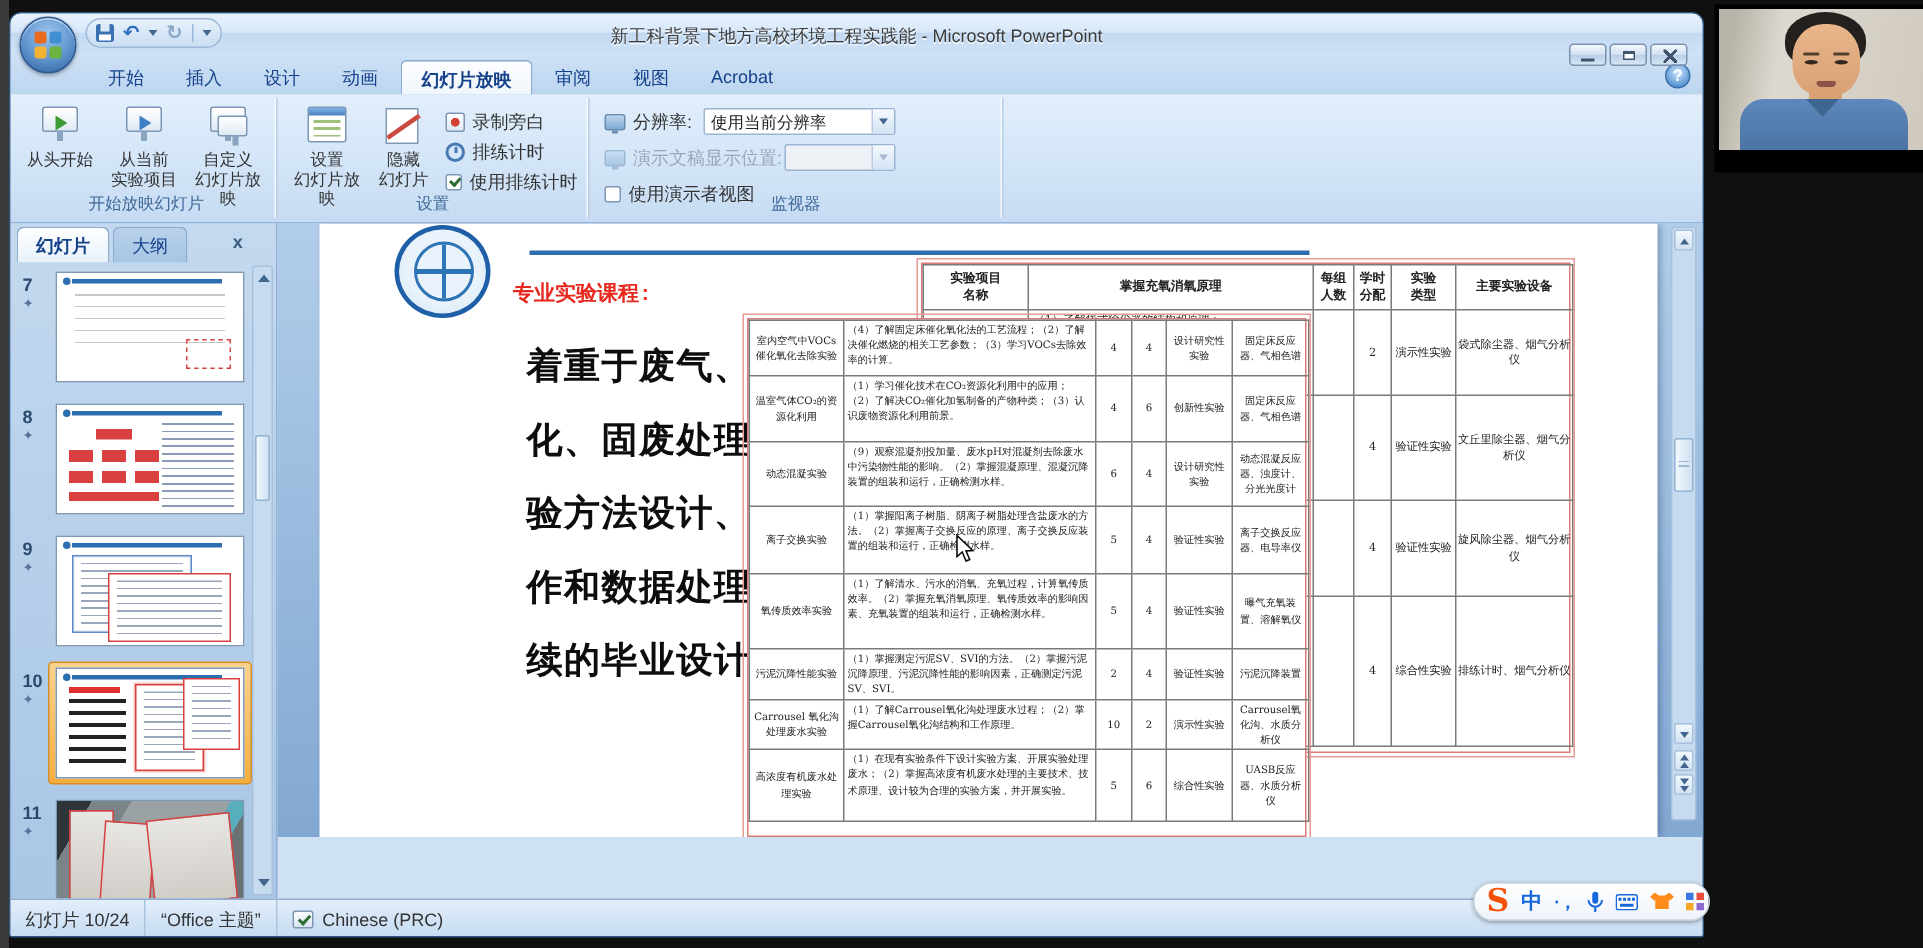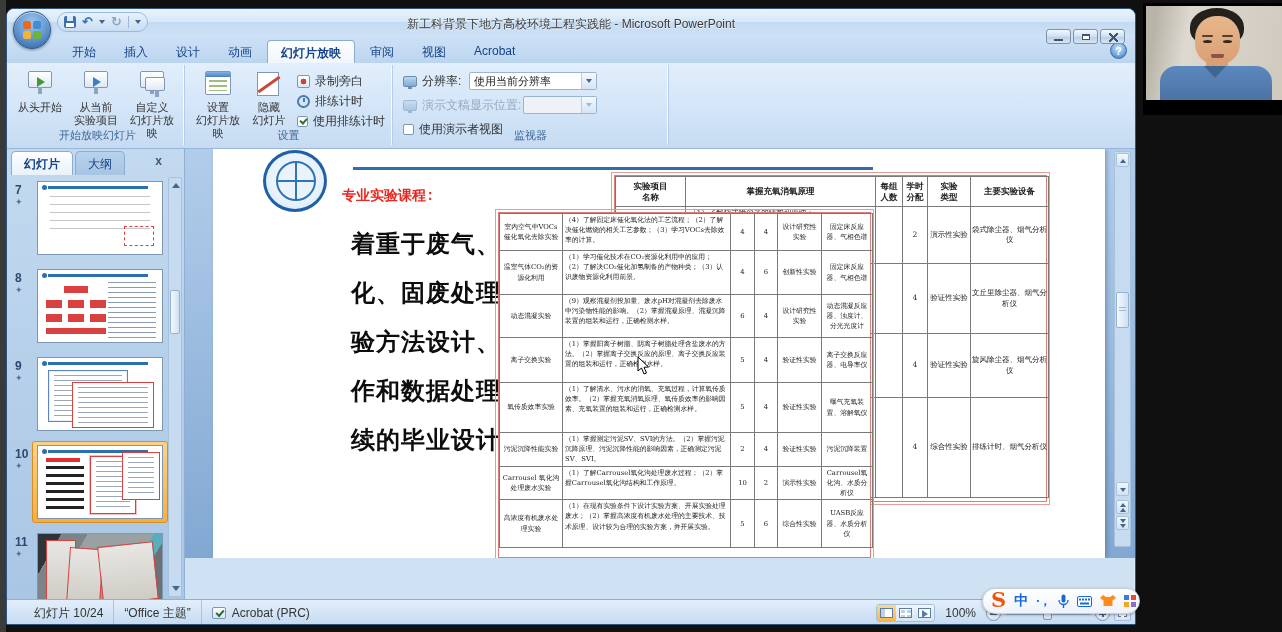--- a/index.html
+++ b/index.html
@@ -206,21 +206,21 @@
     background:repeating-linear-gradient(180deg,#9db8d4 0 1px,transparent 1px 3px); }
 
   
   .notes { position:absolute; left:178px; top:409px; width:952px; height:41px; background:#fff;
     border-top:3px solid #9ab6d8; }
   .notes-text { padding:6px 10px; font-size:13px; color:#3c3c3c; }
 
   
   .statusbar { position:absolute; left:0; top:590px; width:100%; height:27px;
     background:linear-gradient(180deg,#e3eefb,#c3daf1); border-top:1px solid #8fb0d4; font-size:12px; color:#333; }
-  .sb-left { position:absolute; left:17px; top:0; height:100%; display:flex; align-items:center; }
+  .sb-left { position:absolute; left:0; top:0; height:100%; display:flex; align-items:center; }
   .sb-cell { padding:0 10px; height:100%; display:flex; align-items:center; gap:6px; border-right:1px solid #aac3de; }
   .spell-icon { width:14px; height:12px; background:linear-gradient(180deg,#fdfdfd,#d9e4ef); border:1px solid #7d97b5;
     border-radius:2px; position:relative; }
   .spell-icon:after { content:""; position:absolute; left:3px; top:2px; width:6px; height:3px;
     border-left:2px solid #2e6e34; border-bottom:2px solid #2e6e34; transform:rotate(-48deg); }
   .sb-right { position:absolute; right:4px; top:0; height:100%; display:flex; align-items:center; gap:4px; }
   .viewbtns { display:flex; border:1px solid #a4bedb; border-radius:3px; overflow:hidden; }
   .vb { width:19px; height:16px; background:linear-gradient(180deg,#f0f6fc,#d7e5f3); position:relative; }
   .vb.active { background:linear-gradient(180deg,#ffd88a,#f7b64f); }
   .vb i { position:absolute; inset:3px; border:1px solid #5b7da5; background:#fff; }
@@ -664,42 +664,22 @@
     <div class="statusbar">
       <div class="sb-left">
         <div class="sb-cell">
             <span>幻灯片 10/24</span>
           </div>
         <div class="sb-cell">
             <span>“Office 主题”</span>
           </div>
         <div class="sb-cell" style="border-right:none;">
           <span class="spell-icon"></span>
-          <span>Acrobat (PRC)</span>
-        </div>
-      </div>
-      <div class="sb-right">
-        <div class="viewbtns">
-          <div class="vb v-normal active">
-              <i></i>
-            </div>
-          <div class="vb v-sorter">
-              <i></i>
-            </div>
-          <div class="vb v-show">
-              <i></i>
-            </div>
-        </div>
-        <span class="zoom-label">100%</span>
-        <div class="zoom-btn"></div>
-        <div class="zoom-track">
-            <div class="zoom-thumb"></div>
-          </div>
-        <div class="zoom-btn plus"></div>
-        <div class="fit-btn"></div>
+          <span>Chinese (PRC)</span>
+        </div>
       </div>
     </div>
   </div>
 
   <div class="ime">
     <span class="ime-logo">S</span>
     <span class="ime-mode">中</span>
     <span class="ime-punct">·，</span>
     <span>
         <svg width="11" height="14" viewBox="0 0 11 14">

